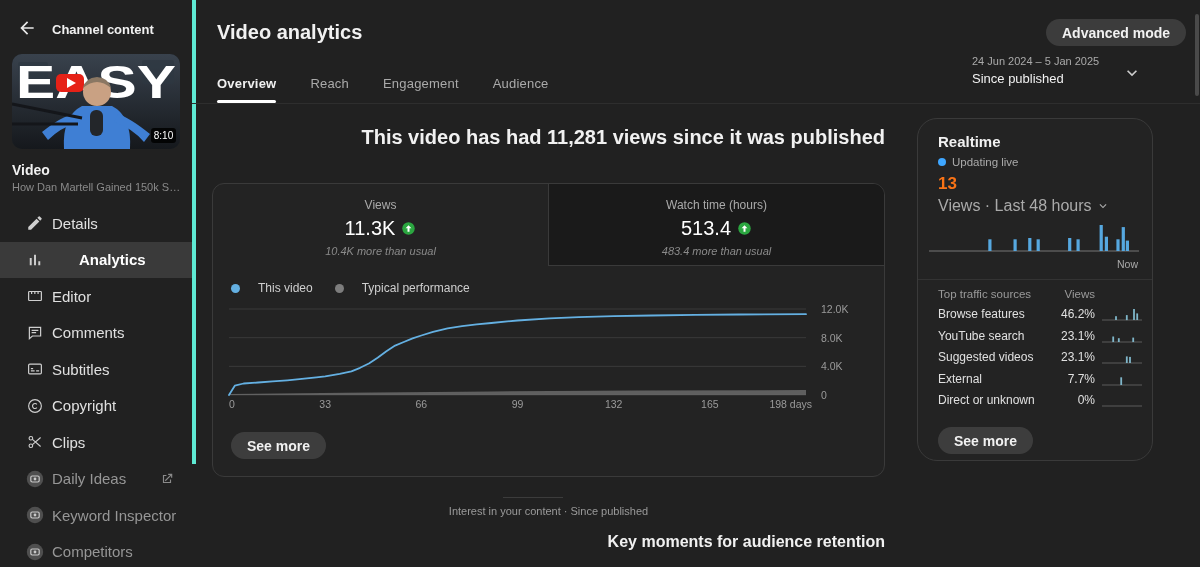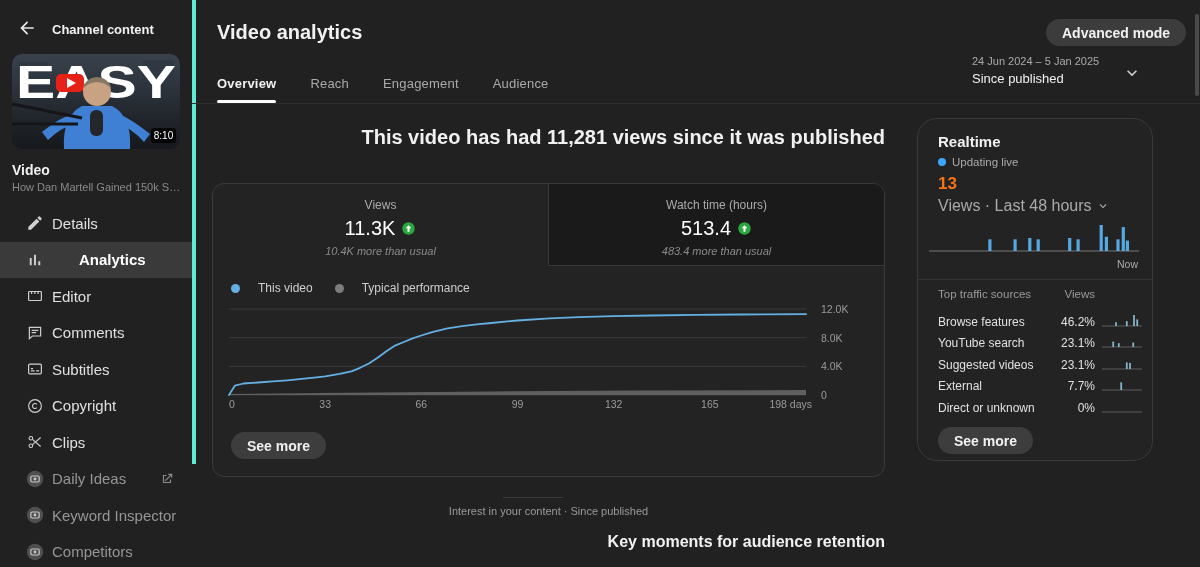--- a/index.html
+++ b/index.html
@@ -62,21 +62,21 @@
   .rt-live{position:absolute;left:20px;top:37px;display:flex;align-items:center;gap:6px;font-size:11.5px;color:#aaa;}
   .rt-live .dot{width:8px;height:8px;}
   .rt-value{position:absolute;left:20px;top:55px;font-size:17px;font-weight:bold;color:#f97316;}
   .rt-selector{position:absolute;left:20px;top:78px;display:flex;align-items:center;gap:4px;font-size:16px;color:#aaa;cursor:pointer;}
   .rt-selector .chev{width:14px;height:14px;color:#aaa;}
   .rt-chart{position:absolute;left:11px;top:96px;}
   .rt-now{position:absolute;right:14px;top:139px;font-size:10.5px;color:#aaa;}
   .rt-divider{position:absolute;left:0;right:0;top:160px;height:1px;background:#333;}
   .tr-head{position:absolute;left:20px;right:8px;top:169px;display:flex;align-items:center;font-size:11.5px;color:#9a9a9a;}
   .tr-rows{position:absolute;left:20px;right:8px;top:188px;}
-  .tr-row{height:21.5px;display:flex;align-items:flex-end;font-size:12px;color:#e0e0e0;}
+  .tr-row{height:21.5px;display:flex;align-items:flex-start;font-size:12px;color:#e0e0e0;}
   .tr-src{flex:1;white-space:nowrap;overflow:hidden;}
   .tr-pct{width:46px;text-align:right;color:#e0e0e0;}
   .tr-spark{width:42px;margin-left:7px;flex:none;display:flex;}
   .tr-head .tr-pct{color:#9a9a9a;}
   .rt-see-more{position:absolute;left:20px;top:308px;}
 </style>
 </head>
 <body>
 
 <div class="page">

